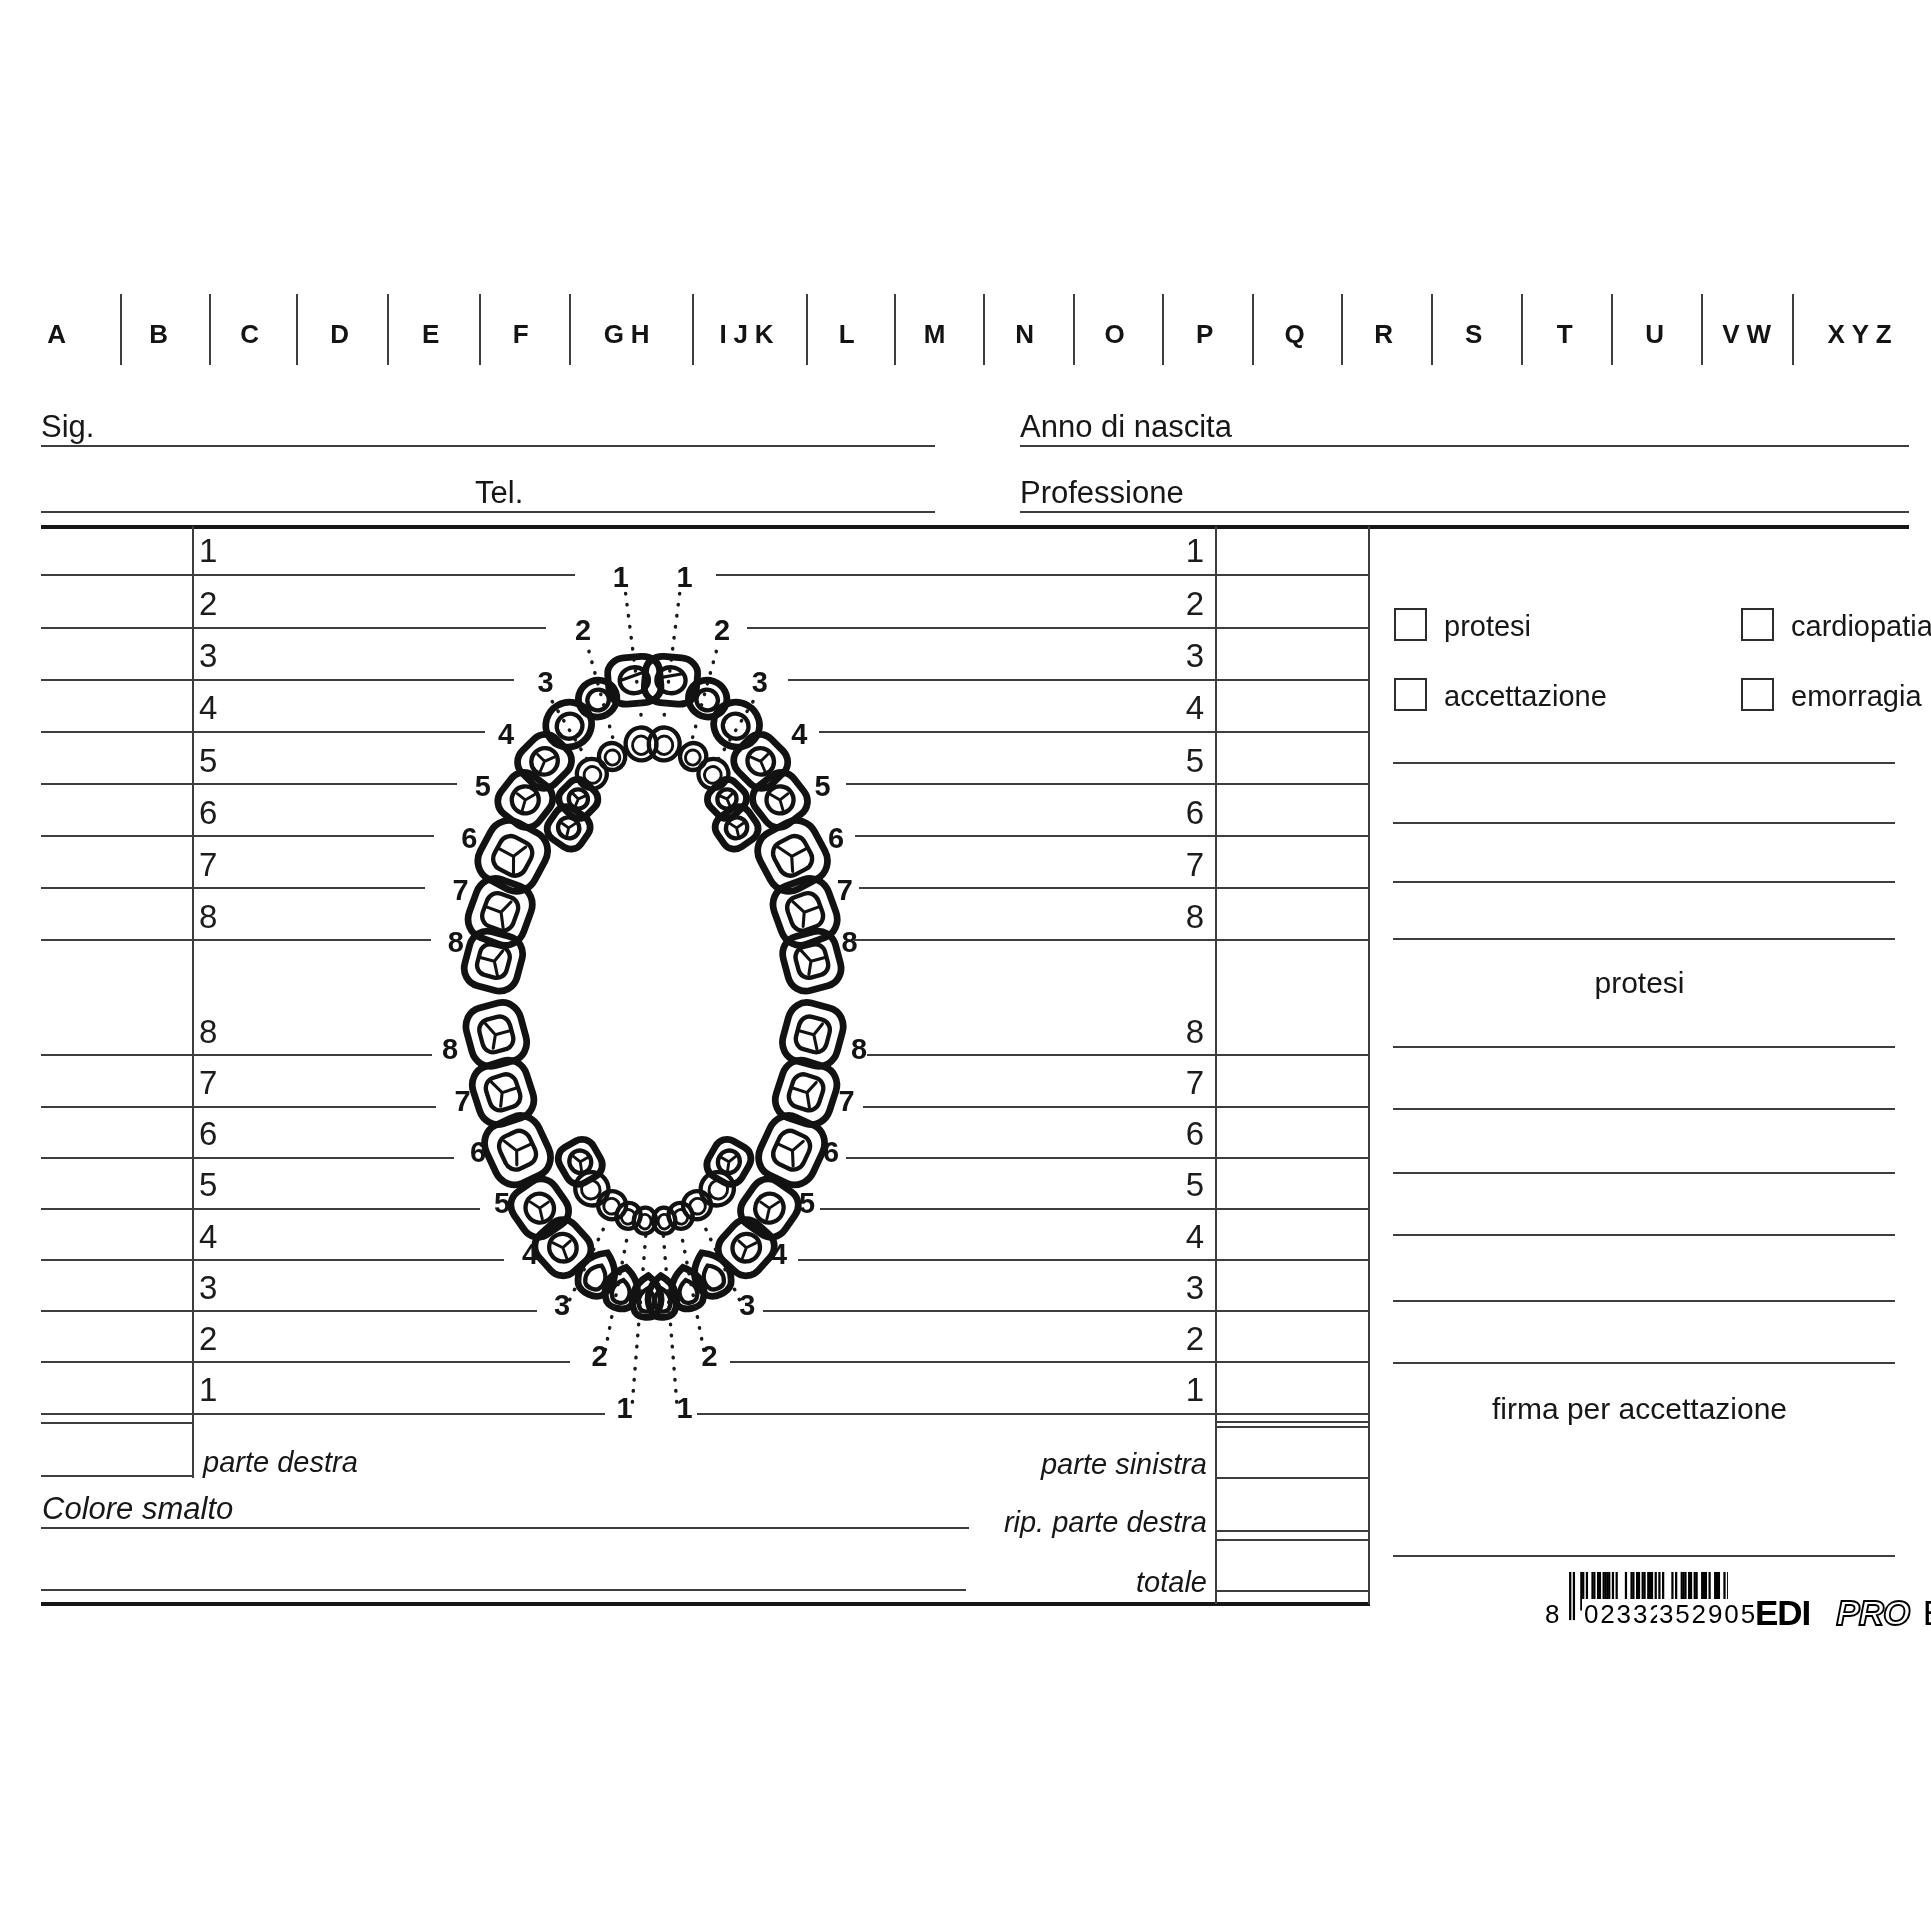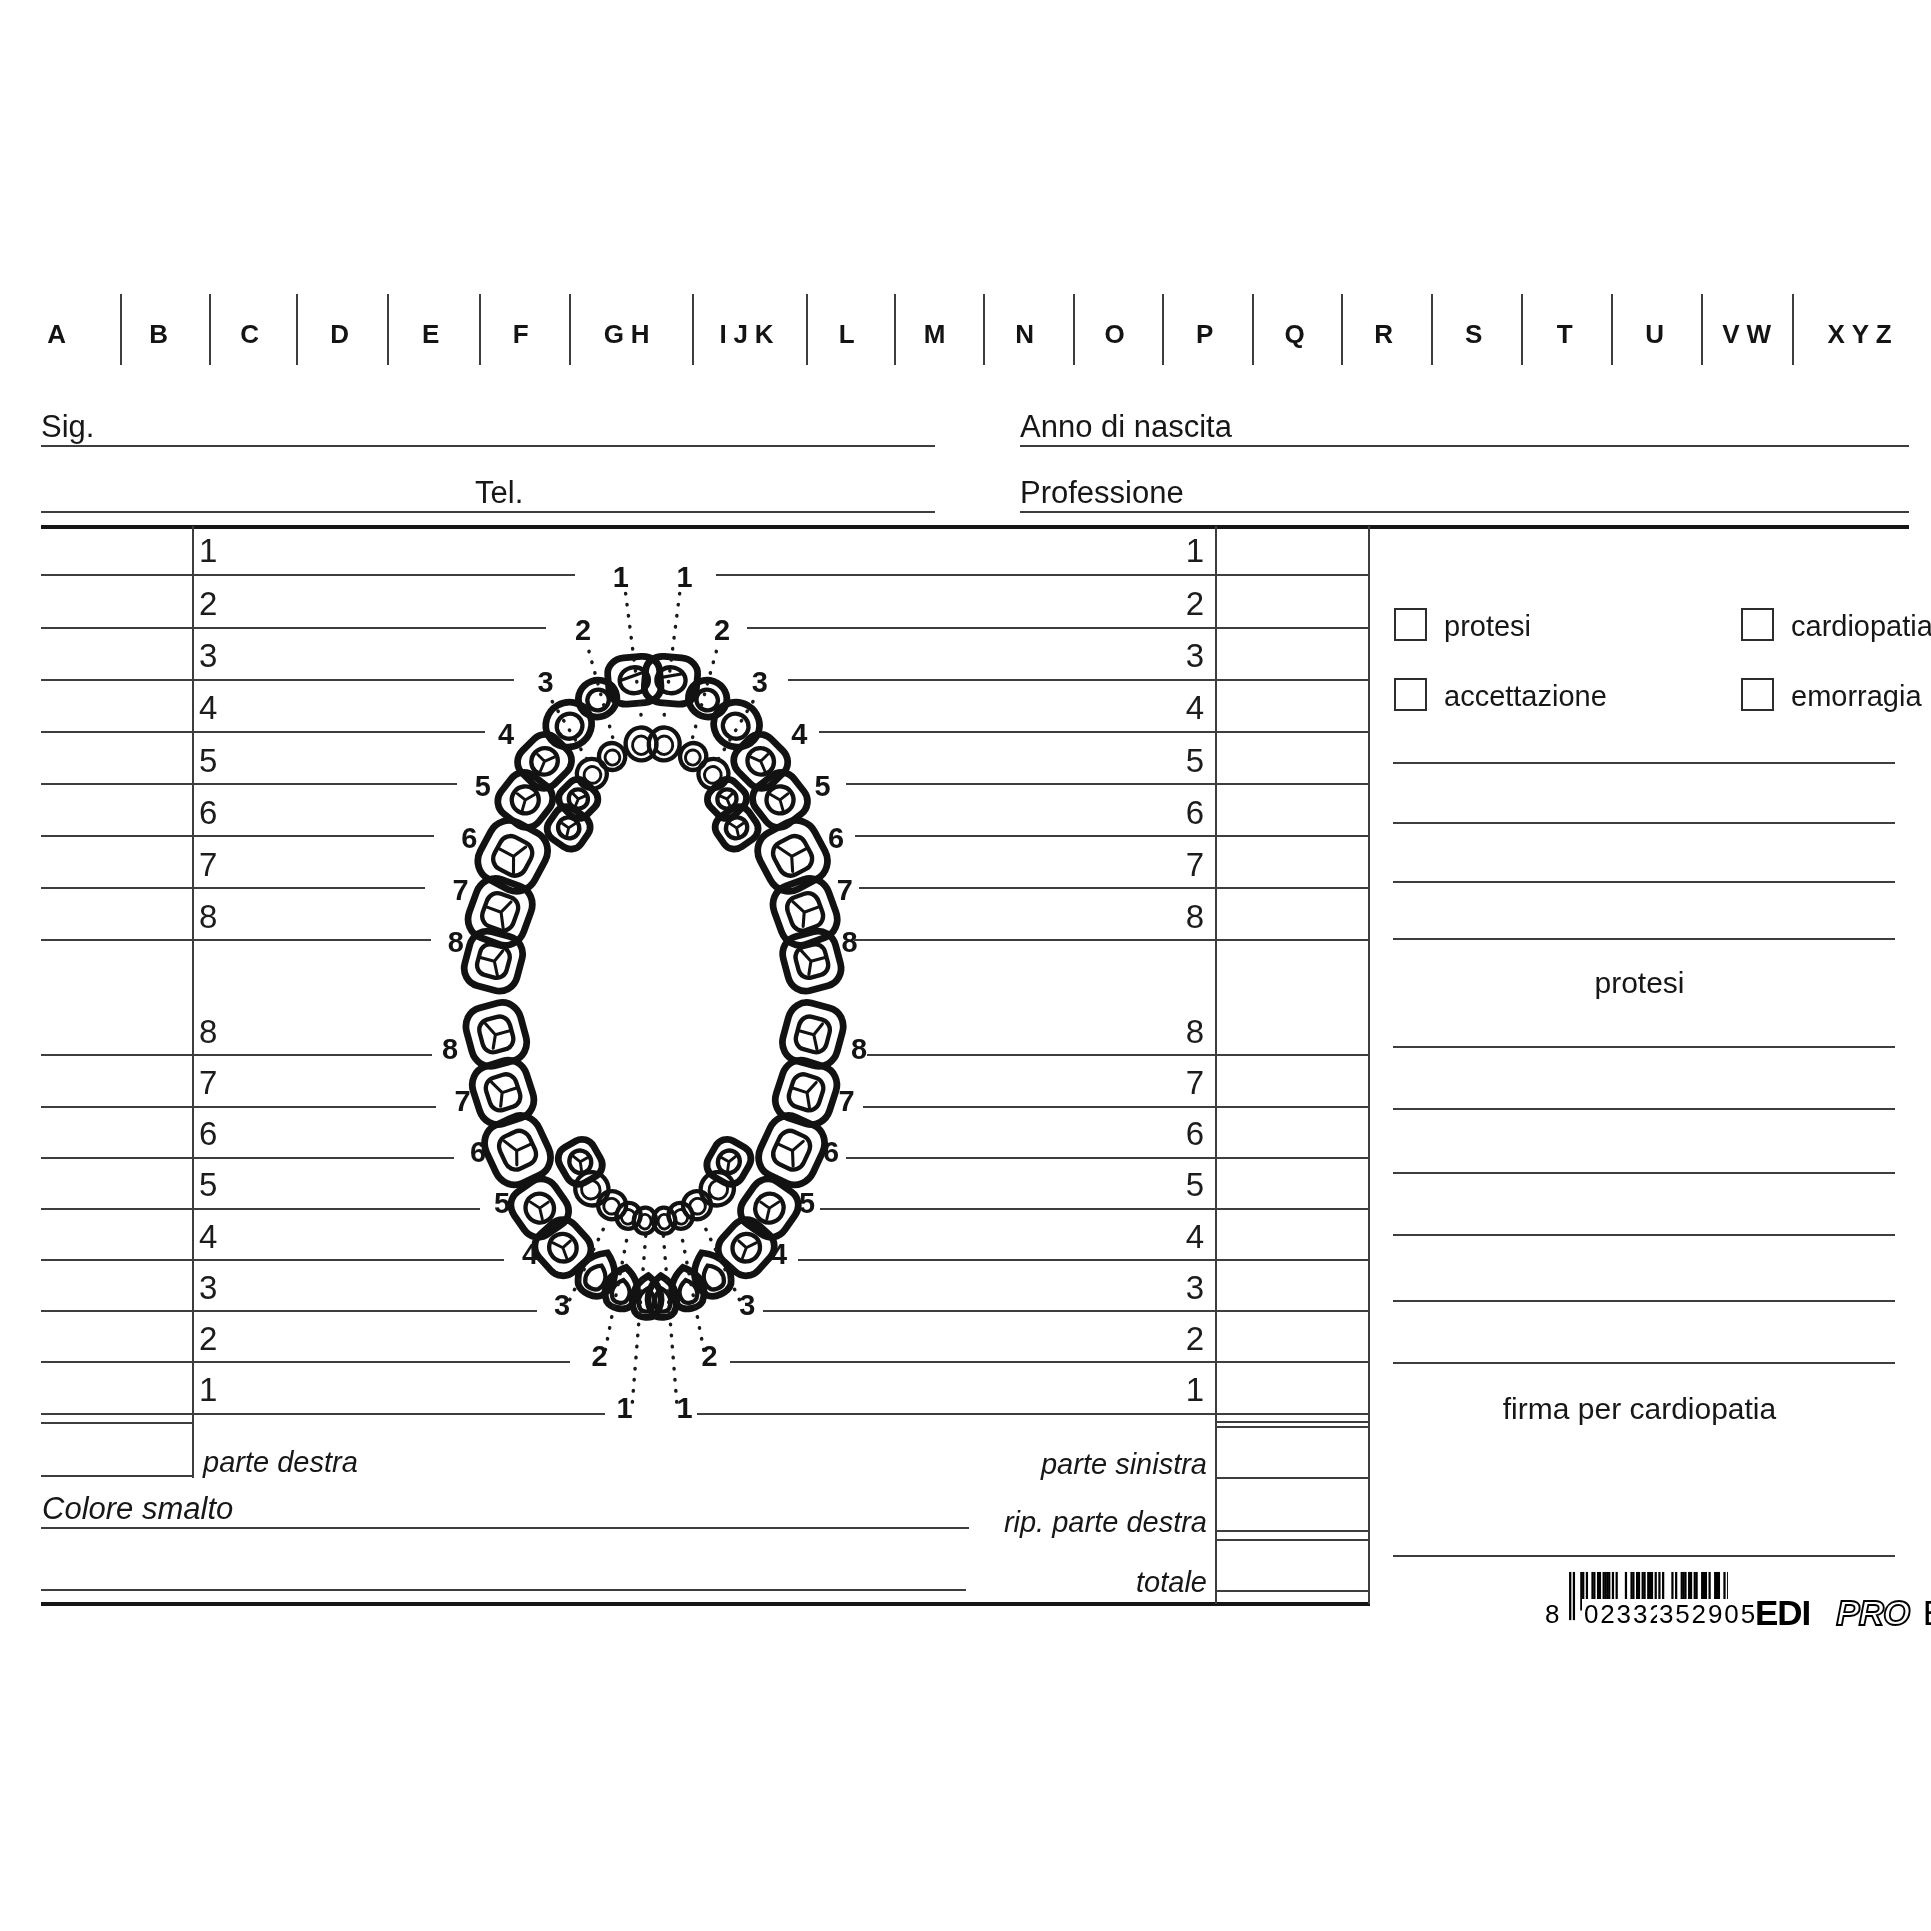--- a/index.html
+++ b/index.html
@@ -351,21 +351,21 @@
   <div class="checkbox" style="left:1394px;top:608px;"></div>
   <div class="cb-label" style="left:1444px;top:610px;">protesi</div>
   <div class="checkbox" style="left:1741px;top:608px;"></div>
   <div class="cb-label" style="left:1791px;top:610px;">cardiopatia</div>
   <div class="checkbox" style="left:1394px;top:678px;"></div>
   <div class="cb-label" style="left:1444px;top:680px;">accettazione</div>
   <div class="checkbox" style="left:1741px;top:678px;"></div>
   <div class="cb-label" style="left:1791px;top:680px;">emorragia</div>
 
   <div class="panel-title" style="top:966px;">protesi</div>
-  <div class="panel-title" style="top:1392px;">firma per cardiopatia</div>
+  <div class="panel-title" style="top:1392px;">firma per accettazione</div>
 
   <div class="bottom-label" style="left:203px;top:1446px;">parte destra</div>
   <div class="bottom-label" style="left:42px;top:1491px;font-size:31px;">Colore smalto</div>
   <div class="bottom-label ralign" style="left:1207px;top:1448px;">parte sinistra</div>
   <div class="bottom-label ralign" style="left:1207px;top:1506px;">rip. parte destra</div>
   <div class="bottom-label ralign" style="left:1207px;top:1566px;">totale</div>
 
   <svg id="barcode" style="position:absolute;left:1545px;top:1570px;" width="183" height="54" viewBox="0 0 190 56">
       <rect x="25" y="2" width="2.33" height="50" fill="#000"></rect>
       <rect x="28.86" y="2" width="2.33" height="50" fill="#000"></rect>

